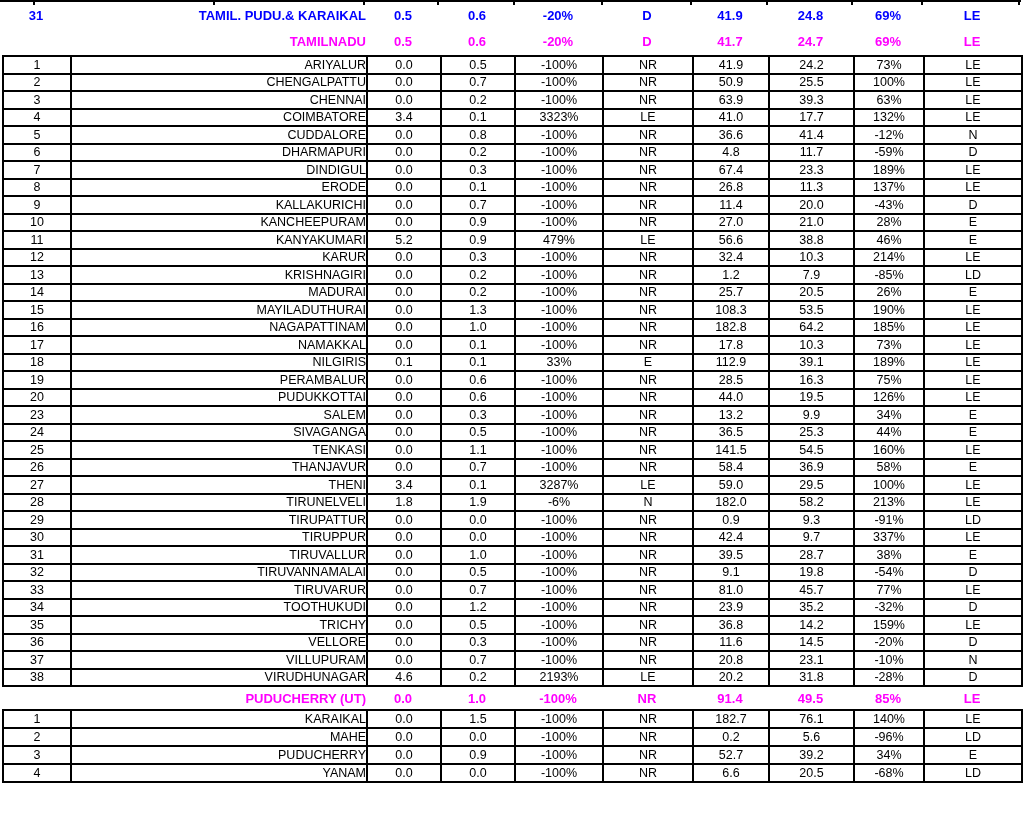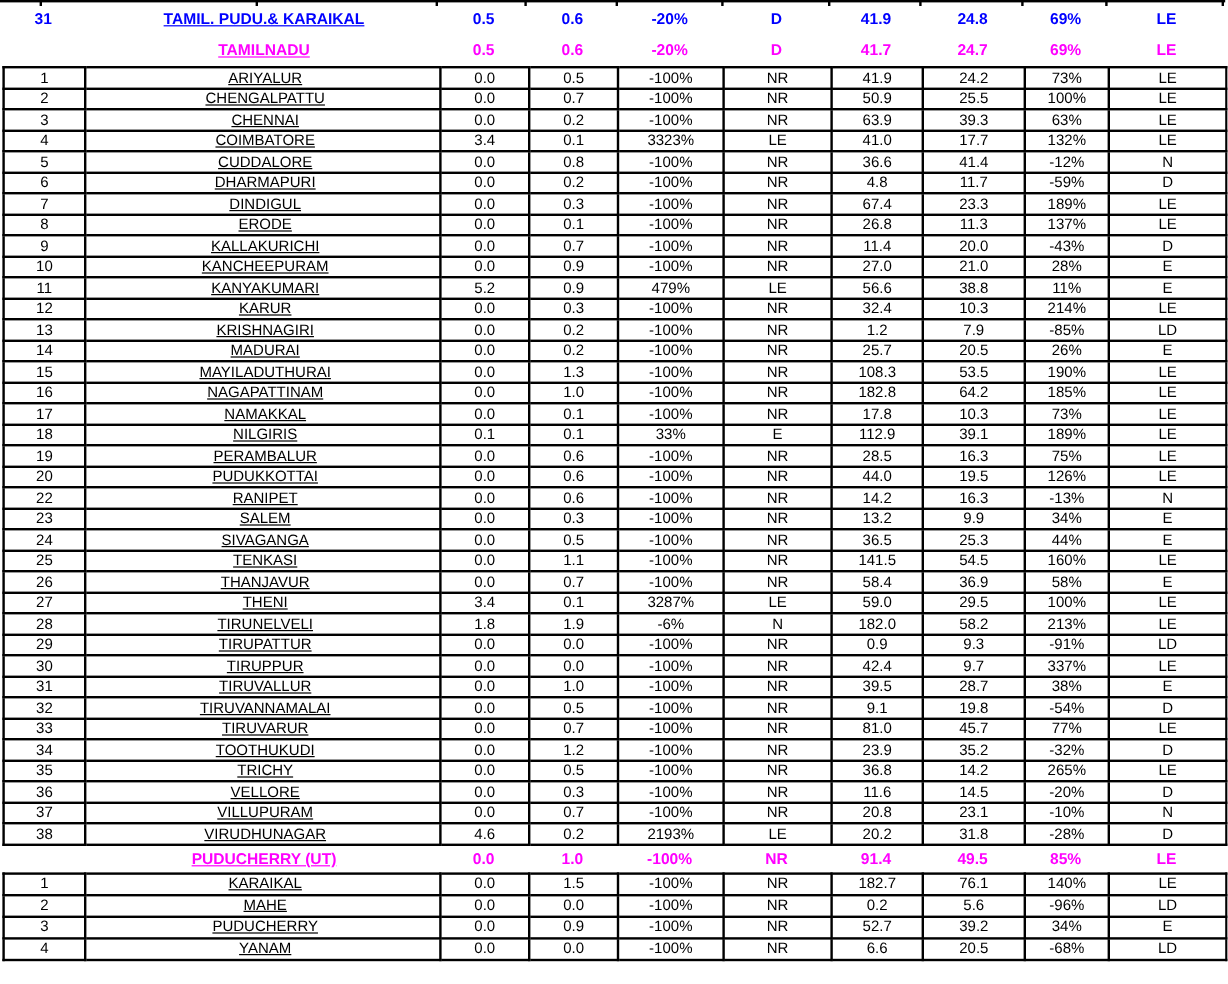--- a/index.html
+++ b/index.html
@@ -23,21 +23,21 @@
   #sec3 tr{height:18px;}
   
   .summary td{
     border:none;
     font-size:13px;
     font-weight:bold;
     text-align:center;
   }
   #sec0 tr{height:26.5px;}
   #sec2 tr{height:22px;}
-  td.name{text-align:center;padding-left:4px;text-decoration:underline;}
+  td.name{text-align:right;padding-left:4px;}
   tr.blue td{color:var(--blue,#0000ff);}
   tr.magenta td{color:var(--magenta,#ff00ff);margin-top:26px;}
   .spacer{height:2px;}
 </style>
 </head>
 <body>
 
 <div class="page">
   <div class="topline"></div>
   <div id="stubs">
@@ -232,21 +232,21 @@
         </tr>
         <tr class="plain">
           <td>11</td>
           <td class="name">KANYAKUMARI</td>
           <td>5.2</td>
           <td>0.9</td>
           <td>479%</td>
           <td>LE</td>
           <td>56.6</td>
           <td>38.8</td>
-          <td>11%</td>
+          <td>46%</td>
           <td>E</td>
         </tr>
         <tr class="plain">
           <td>12</td>
           <td class="name">KARUR</td>
           <td>0.0</td>
           <td>0.3</td>
           <td>-100%</td>
           <td>NR</td>
           <td>32.4</td>
@@ -342,32 +342,20 @@
           <td>20</td>
           <td class="name">PUDUKKOTTAI</td>
           <td>0.0</td>
           <td>0.6</td>
           <td>-100%</td>
           <td>NR</td>
           <td>44.0</td>
           <td>19.5</td>
           <td>126%</td>
           <td>LE</td>
-        </tr>
-        <tr class="plain">
-          <td>22</td>
-          <td class="name">RANIPET</td>
-          <td>0.0</td>
-          <td>0.6</td>
-          <td>-100%</td>
-          <td>NR</td>
-          <td>14.2</td>
-          <td>16.3</td>
-          <td>-13%</td>
-          <td>N</td>
         </tr>
         <tr class="plain">
           <td>23</td>
           <td class="name">SALEM</td>
           <td>0.0</td>
           <td>0.3</td>
           <td>-100%</td>
           <td>NR</td>
           <td>13.2</td>
           <td>9.9</td>
@@ -508,21 +496,21 @@
         </tr>
         <tr class="plain">
           <td>35</td>
           <td class="name">TRICHY</td>
           <td>0.0</td>
           <td>0.5</td>
           <td>-100%</td>
           <td>NR</td>
           <td>36.8</td>
           <td>14.2</td>
-          <td>265%</td>
+          <td>159%</td>
           <td>LE</td>
         </tr>
         <tr class="plain">
           <td>36</td>
           <td class="name">VELLORE</td>
           <td>0.0</td>
           <td>0.3</td>
           <td>-100%</td>
           <td>NR</td>
           <td>11.6</td>

